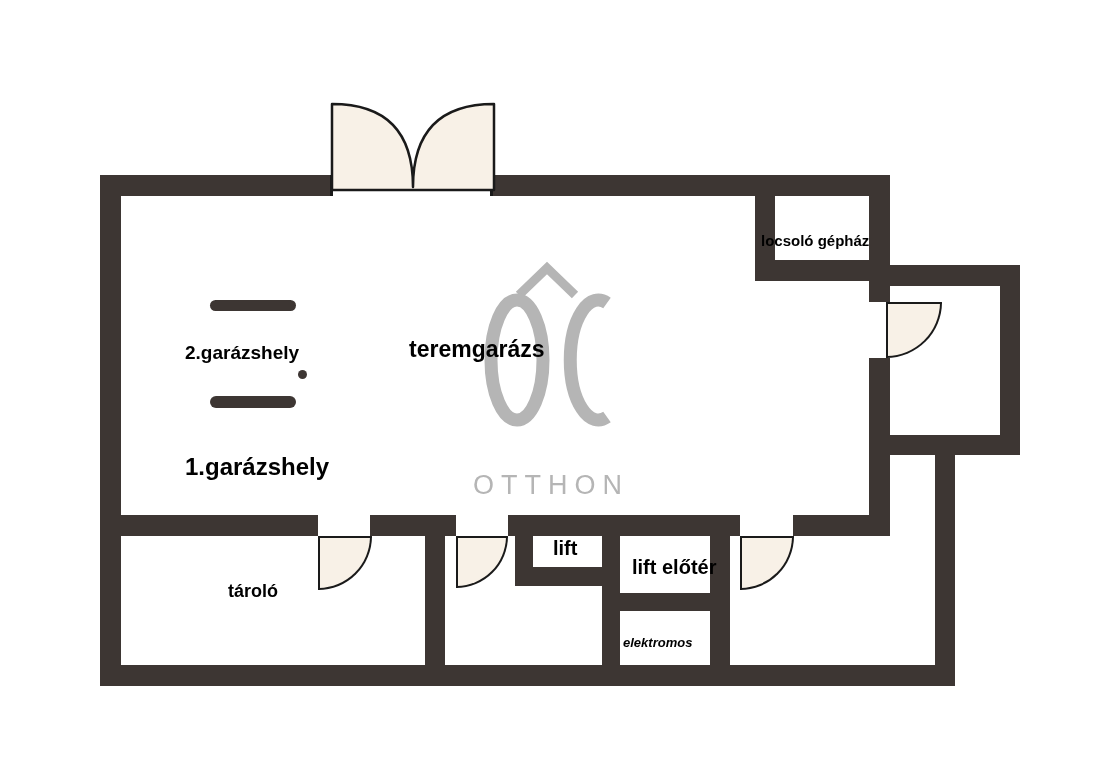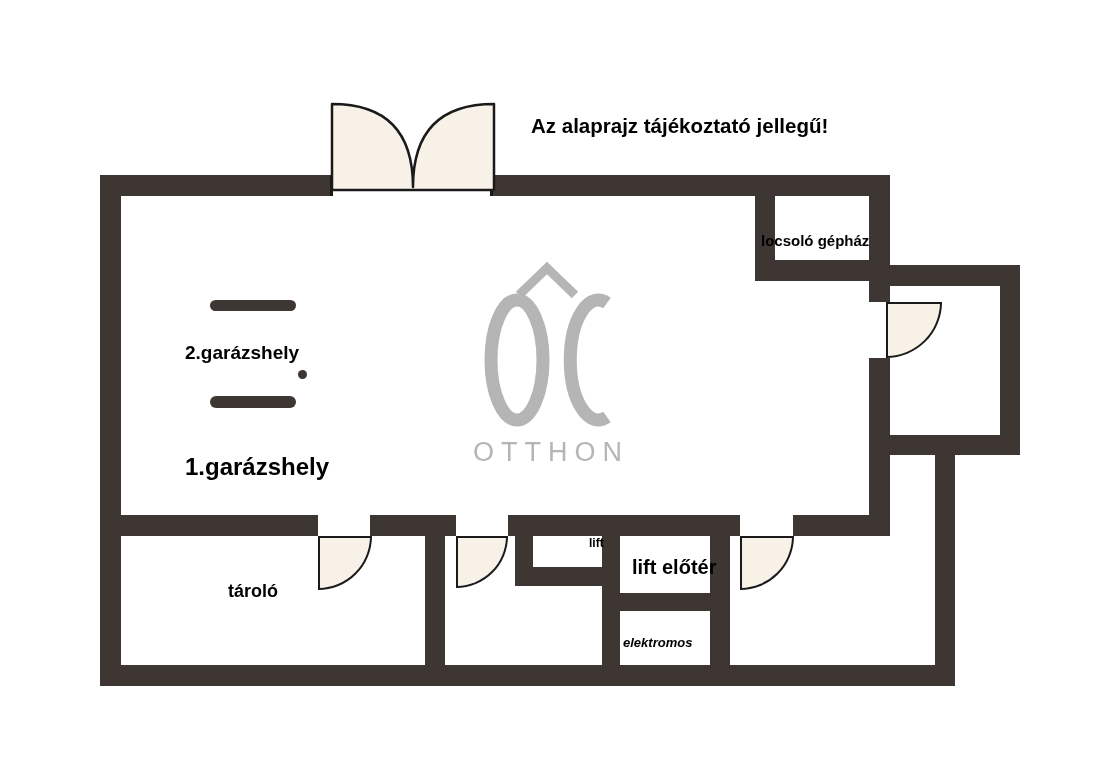--- a/index.html
+++ b/index.html
@@ -20,21 +20,21 @@
     position:absolute;background:var(--door);
     border:2px solid var(--line);
     border-bottom-right-radius:100% 100%;
     box-sizing:border-box;
   }
   .bar{position:absolute;background:var(--wall);border-radius:6px;}
   .dot{position:absolute;background:var(--wall);border-radius:50%;}
   .lbl{position:absolute;font-weight:bold;white-space:nowrap;line-height:1.15;}
   .wm-text{
     position:absolute;color:var(--watermark);white-space:nowrap;
-    letter-spacing:7px;transform:translateX(-50%);font-weight:normal;
+    letter-spacing:7px;transform:translateX(-50%);font-weight:normal;margin-top:33px;
   }
   svg{position:absolute;overflow:visible;}
 </style>
 </head>
 <body>
 
 <div id="stage">
 
   <svg style="left:455px;top:253px;" width="190" height="180" viewBox="0 0 190 180">
     <polyline points="64,42 92,15 120,42" style="fill:none;stroke:var(--watermark);stroke-width:9;"></polyline>
@@ -79,22 +79,22 @@
 
   <div class="door" style="left:318px;top:536px;width:54px;height:54px;"></div>
   <div class="door" style="left:456px;top:536px;width:52px;height:52px;"></div>
   <div class="door" style="left:740px;top:536px;width:54px;height:54px;"></div>
   <div class="door" style="left:886px;top:302px;width:56px;height:56px;"></div>
 
   <div class="bar" style="left:210px;top:300px;width:86px;height:11px;"></div>
   <div class="bar" style="left:210px;top:396px;width:86px;height:12px;"></div>
   <div class="dot" style="left:298px;top:370px;width:9px;height:9px;"></div>
 
-  <div class="lbl" style="left:531px;top:114px;font-size:20.5px;">Az alaprajz tájékoztató jellegű!</div>
+  <div class="lbl" style="left:409px;top:336px;font-size:23px;">teremgarázs</div>
   <div class="lbl" style="left:761px;top:232px;font-size:15px;">locsoló gépház</div>
   <div class="lbl" style="left:185px;top:342px;font-size:19px;">2.garázshely</div>
   <div class="lbl" style="left:185px;top:453px;font-size:24px;">1.garázshely</div>
   <div class="lbl" style="left:228px;top:581px;font-size:18px;">tároló</div>
-  <div class="lbl" style="left:553px;top:537px;font-size:12px;margin-left:36px;">lift</div>
+  <div class="lbl" style="left:553px;top:537px;font-size:20px;">lift</div>
   <div class="lbl" style="left:632px;top:556px;font-size:20px;">lift előtér</div>
   <div class="lbl" style="left:623px;top:636px;font-size:13px;font-style:italic;">elektromos</div>
 
 </div>
 
 </body></html>

